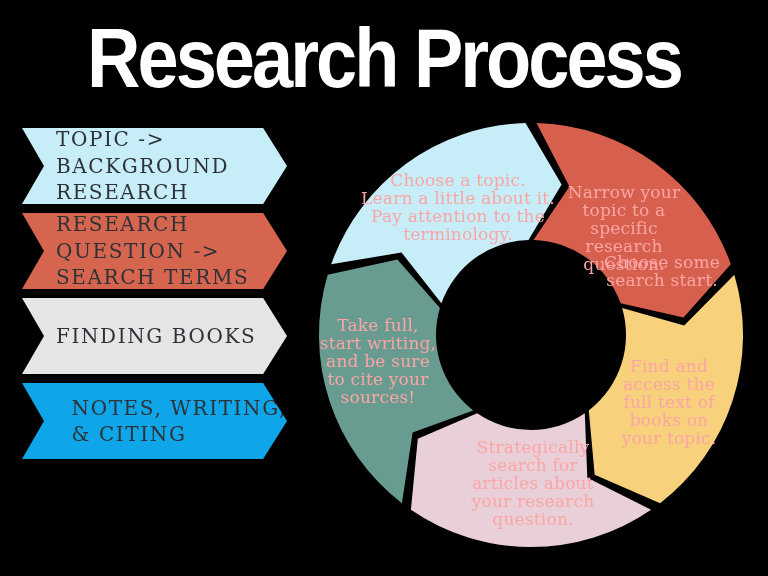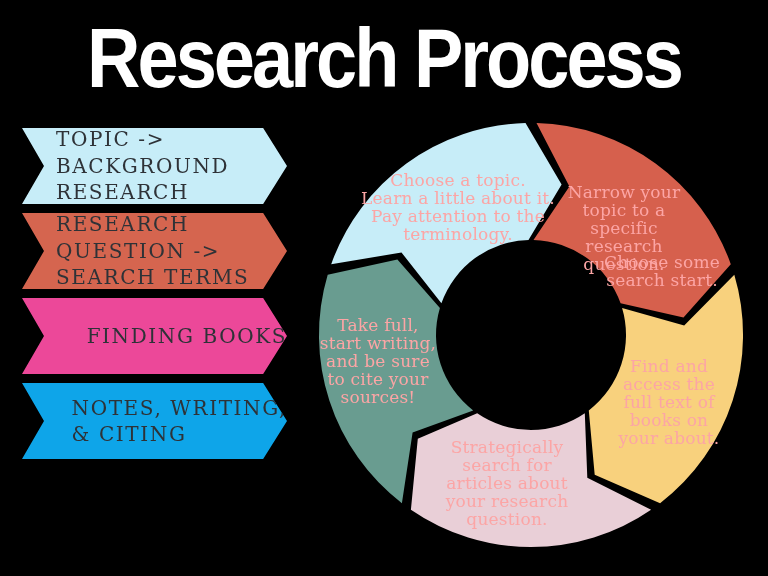--- a/index.html
+++ b/index.html
@@ -19,42 +19,42 @@
          letter-spacing:1.6px;line-height:1.32;white-space:pre-line;}
   
   .wheel-svg{position:absolute;left:0;top:0;width:768px;height:576px;}
   .wheel-text{position:absolute;transform:translate(-50%,-50%);color:#fca5a5;
          font-size:17px;line-height:1.06;text-align:center;white-space:pre-line;
          letter-spacing:0.2px;}
   .wt-topic   {left:458px;top:207px;width:200px;}
   .wt-question{left:624px;top:228px;width:140px;}
   .wt-question2{left:662px;top:271px;width:150px;}
   .wt-books   {left:669px;top:402px;width:130px;}
-  .wt-articles{left:507px;top:483px;width:160px;}
+  .wt-articles{left:533px;top:483px;width:160px;}
   .wt-notes   {left:378px;top:361px;width:130px;}
 </style>
 </head>
 <body>
 
 <div class="stage">
 
   <div class="title">Research Process</div>
 
   <div class="sidebar">
     <div class="arrow" style="background: rgb(199, 237, 248);">
       <span class="arrow-label">TOPIC -&gt;
 BACKGROUND
 RESEARCH</span>
     </div>
     <div class="arrow" style="background: rgb(213, 101, 79);">
       <span class="arrow-label">RESEARCH
 QUESTION -&gt;
 SEARCH TERMS</span>
     </div>
-    <div class="arrow" style="background: #ec4899; justify-content: flex-end;">
+    <div class="arrow" style="background: #e5e5e5;">
       <span class="arrow-label">FINDING BOOKS</span>
     </div>
     <div class="arrow" style="background: #0ea5e9; justify-content: flex-end;">
       <span class="arrow-label">NOTES, WRITING,
 &amp; CITING</span>
     </div>
   </div>
 
   <svg id="wheel-svg" class="wheel-svg" viewBox="0 0 768 576" xmlns="http://www.w3.org/2000/svg">
       <path d="M331.2,264.2 A212,212 0 0 1 525.5,123.1 L561.6,184.6 L528.5,240.0 A95,95 0 0 0 441.4,303.3 L401.5,252.5 Z" fill="#c7edf8"></path>
@@ -72,21 +72,21 @@
 topic to a
 specific
 research
 question.</div>
   <div class="wheel-text wt-question2">Choose some
 search start.</div>
   <div class="wheel-text wt-books">Find and
 access the
 full text of
 books on
-your about.</div>
+your topic.</div>
   <div class="wheel-text wt-articles">Strategically
 search for
 articles about
 your research
 question.</div>
   <div class="wheel-text wt-notes">Take full,
 start writing,
 and be sure
 to cite your
 sources!</div>

